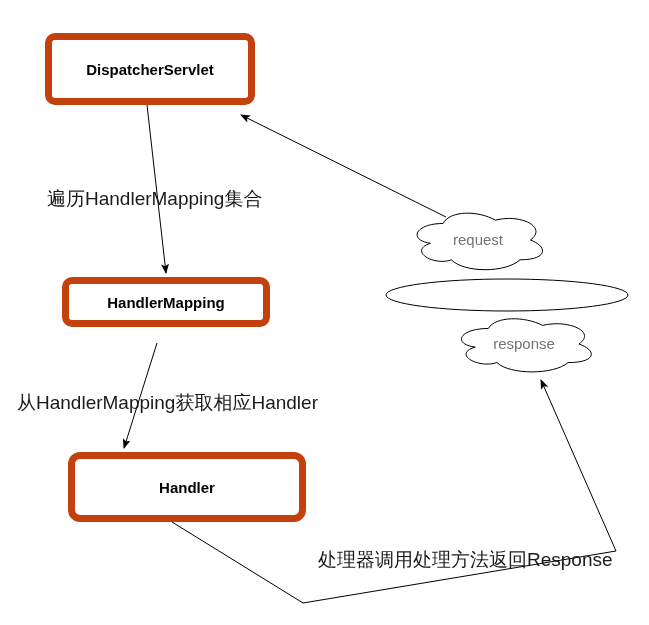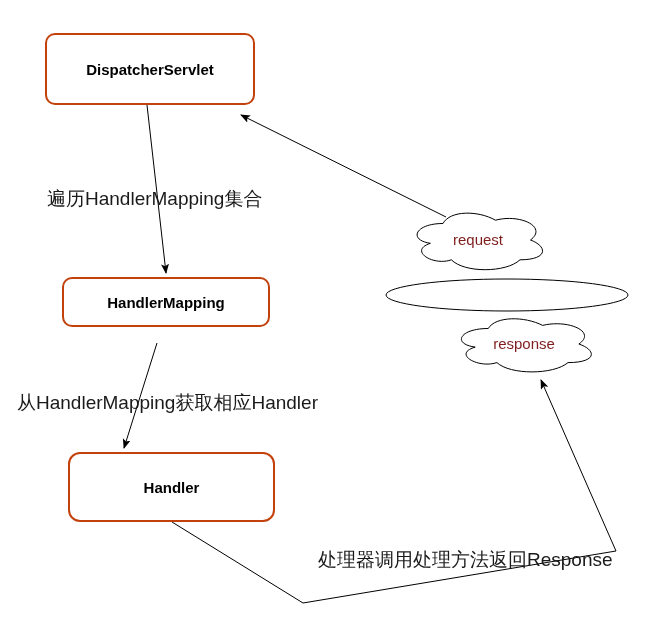--- a/index.html
+++ b/index.html
@@ -19,40 +19,40 @@
     overflow: hidden;
   }
   .layer {
     position: absolute;
     left: 0;
     top: 0;
   }
   .node {
     position: absolute;
     box-sizing: border-box;
-    border: 2px solid #c2410c;
+    border: 7px solid #c2410c;
     border-radius: 10px;
     background: #ffffff;
     display: flex;
     align-items: center;
     justify-content: center;
     font-weight: bold;
     font-size: 15px;
     text-align: center;
   }
   .edge-label {
     position: absolute;
     font-size: 19px;
     color: #1a1a1a;
     white-space: nowrap;
   }
   .shape-label {
     position: absolute;
     font-size: 15px;
-    color: #7f1d1d;
+    color: #737373;
     text-align: center;
     white-space: nowrap;
   }
 </style>
 </head>
 <body>
 
 <div class="canvas">
 
   <svg class="layer" width="649" height="625" viewBox="0 0 649 625">
@@ -90,21 +90,21 @@
   </svg>
 
   <div class="node" style="left:45px; top:33px; width:210px; height:72px;">
     <span>DispatcherServlet</span>
   </div>
 
   <div class="node" style="left:62px; top:277px; width:208px; height:50px;">
     <span>HandlerMapping</span>
   </div>
 
-  <div class="node" style="left:68px; top:452px; width:207px; height:70px; border-radius:12px;">
+  <div class="node" style="left:68px; top:452px; width:238px; height:70px; border-radius:12px;">
     <span>Handler</span>
   </div>
 
   <div class="shape-label" style="left:428px; top:231px; width:100px;">request</div>
 
 
   <div class="shape-label" style="left:474px; top:335px; width:100px;">response</div>
 
   <div class="edge-label" style="left:47px; top:186px;">遍历HandlerMapping集合</div>
 

